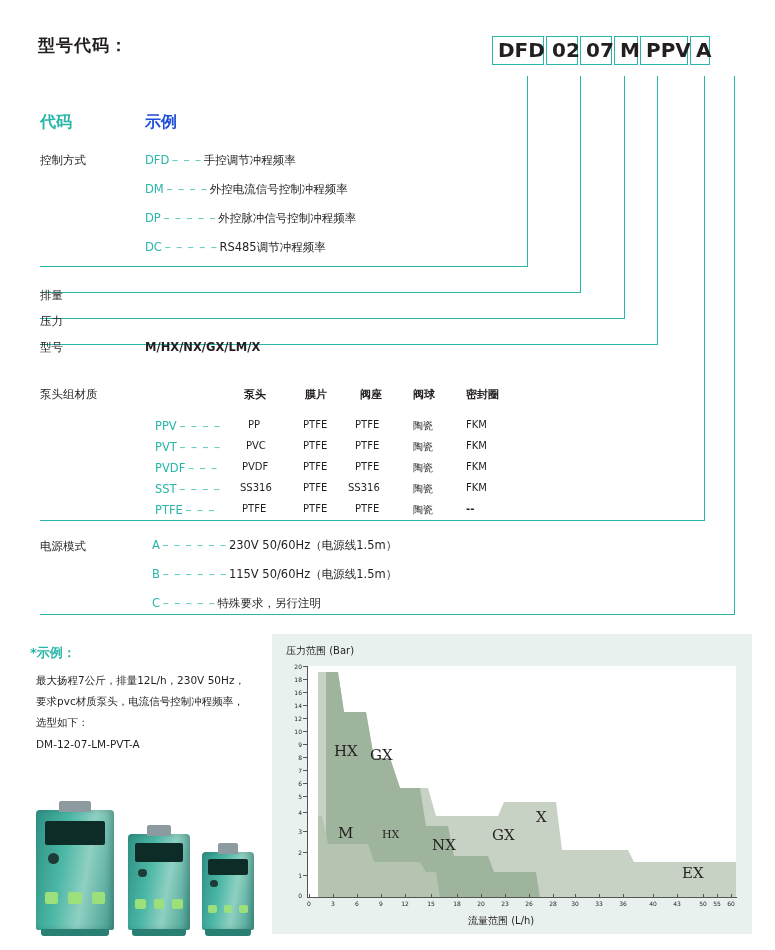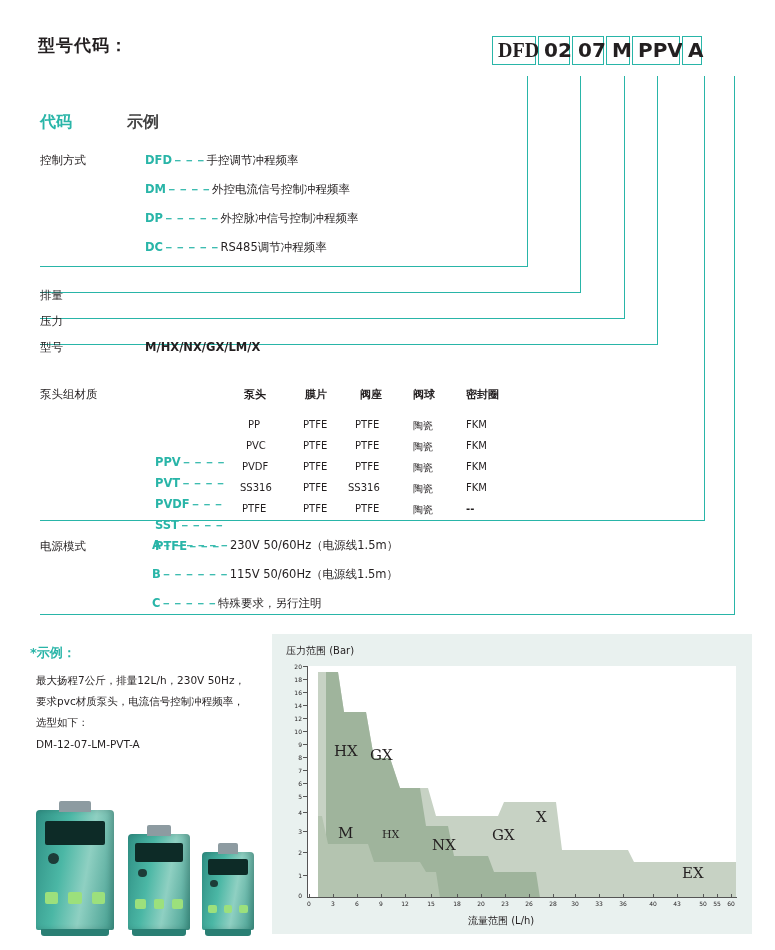--- a/index.html
+++ b/index.html
@@ -57,42 +57,41 @@
   .hdr-code {
     position: absolute;
     left: 40px;
     top: 112px;
     font-size: 16px;
     font-weight: bold;
     color: #29b5a8;
   }
   .hdr-example {
     position: absolute;
-    left: 127px;
+    left: 145px;
     top: 112px;
     font-size: 16px;
     font-weight: bold;
-    color: #404040;
+    color: #1d4ed8;
   }
 
   
   .row-label {
     position: absolute;
     font-size: 11.5px;
     color: #231f20;
   }
   .row-val {
     position: absolute;
     font-size: 11.5px;
     color: #231f20;
   }
   .code-teal {
     color: #29b5a8;
-    font-weight: bold;
-    margin-top: 36px;
+    font-weight: normal;
   }
   .bold-dark {
     font-weight: bold;
     color: #231f20;
   }
 
   
   .hline {
     position: absolute;
     height: 1px;
@@ -295,21 +294,21 @@
   }
 </style>
 </head>
 <body>
 
 <div class="page">
 
   <div class="title">型号代码：</div>
 
   <div class="codebox-row">
-    <div class="codebox" style="width:44px;font-family:Liberation Serif, serif;">DFD</div>
+    <div class="codebox" style="width:52px;">DFD</div>
     <div class="codebox" style="width:32px;">02</div>
     <div class="codebox" style="width:32px;">07</div>
     <div class="codebox" style="width:24px;">M</div>
     <div class="codebox" style="width:48px;">PPV</div>
     <div class="codebox" style="width:20px;">A</div>
   </div>
 
   <div class="vline" style="left:527px; top:76px; height:190px;"></div>
   <div class="hline" style="left:40px; top:266px; width:488px;"></div>
 

